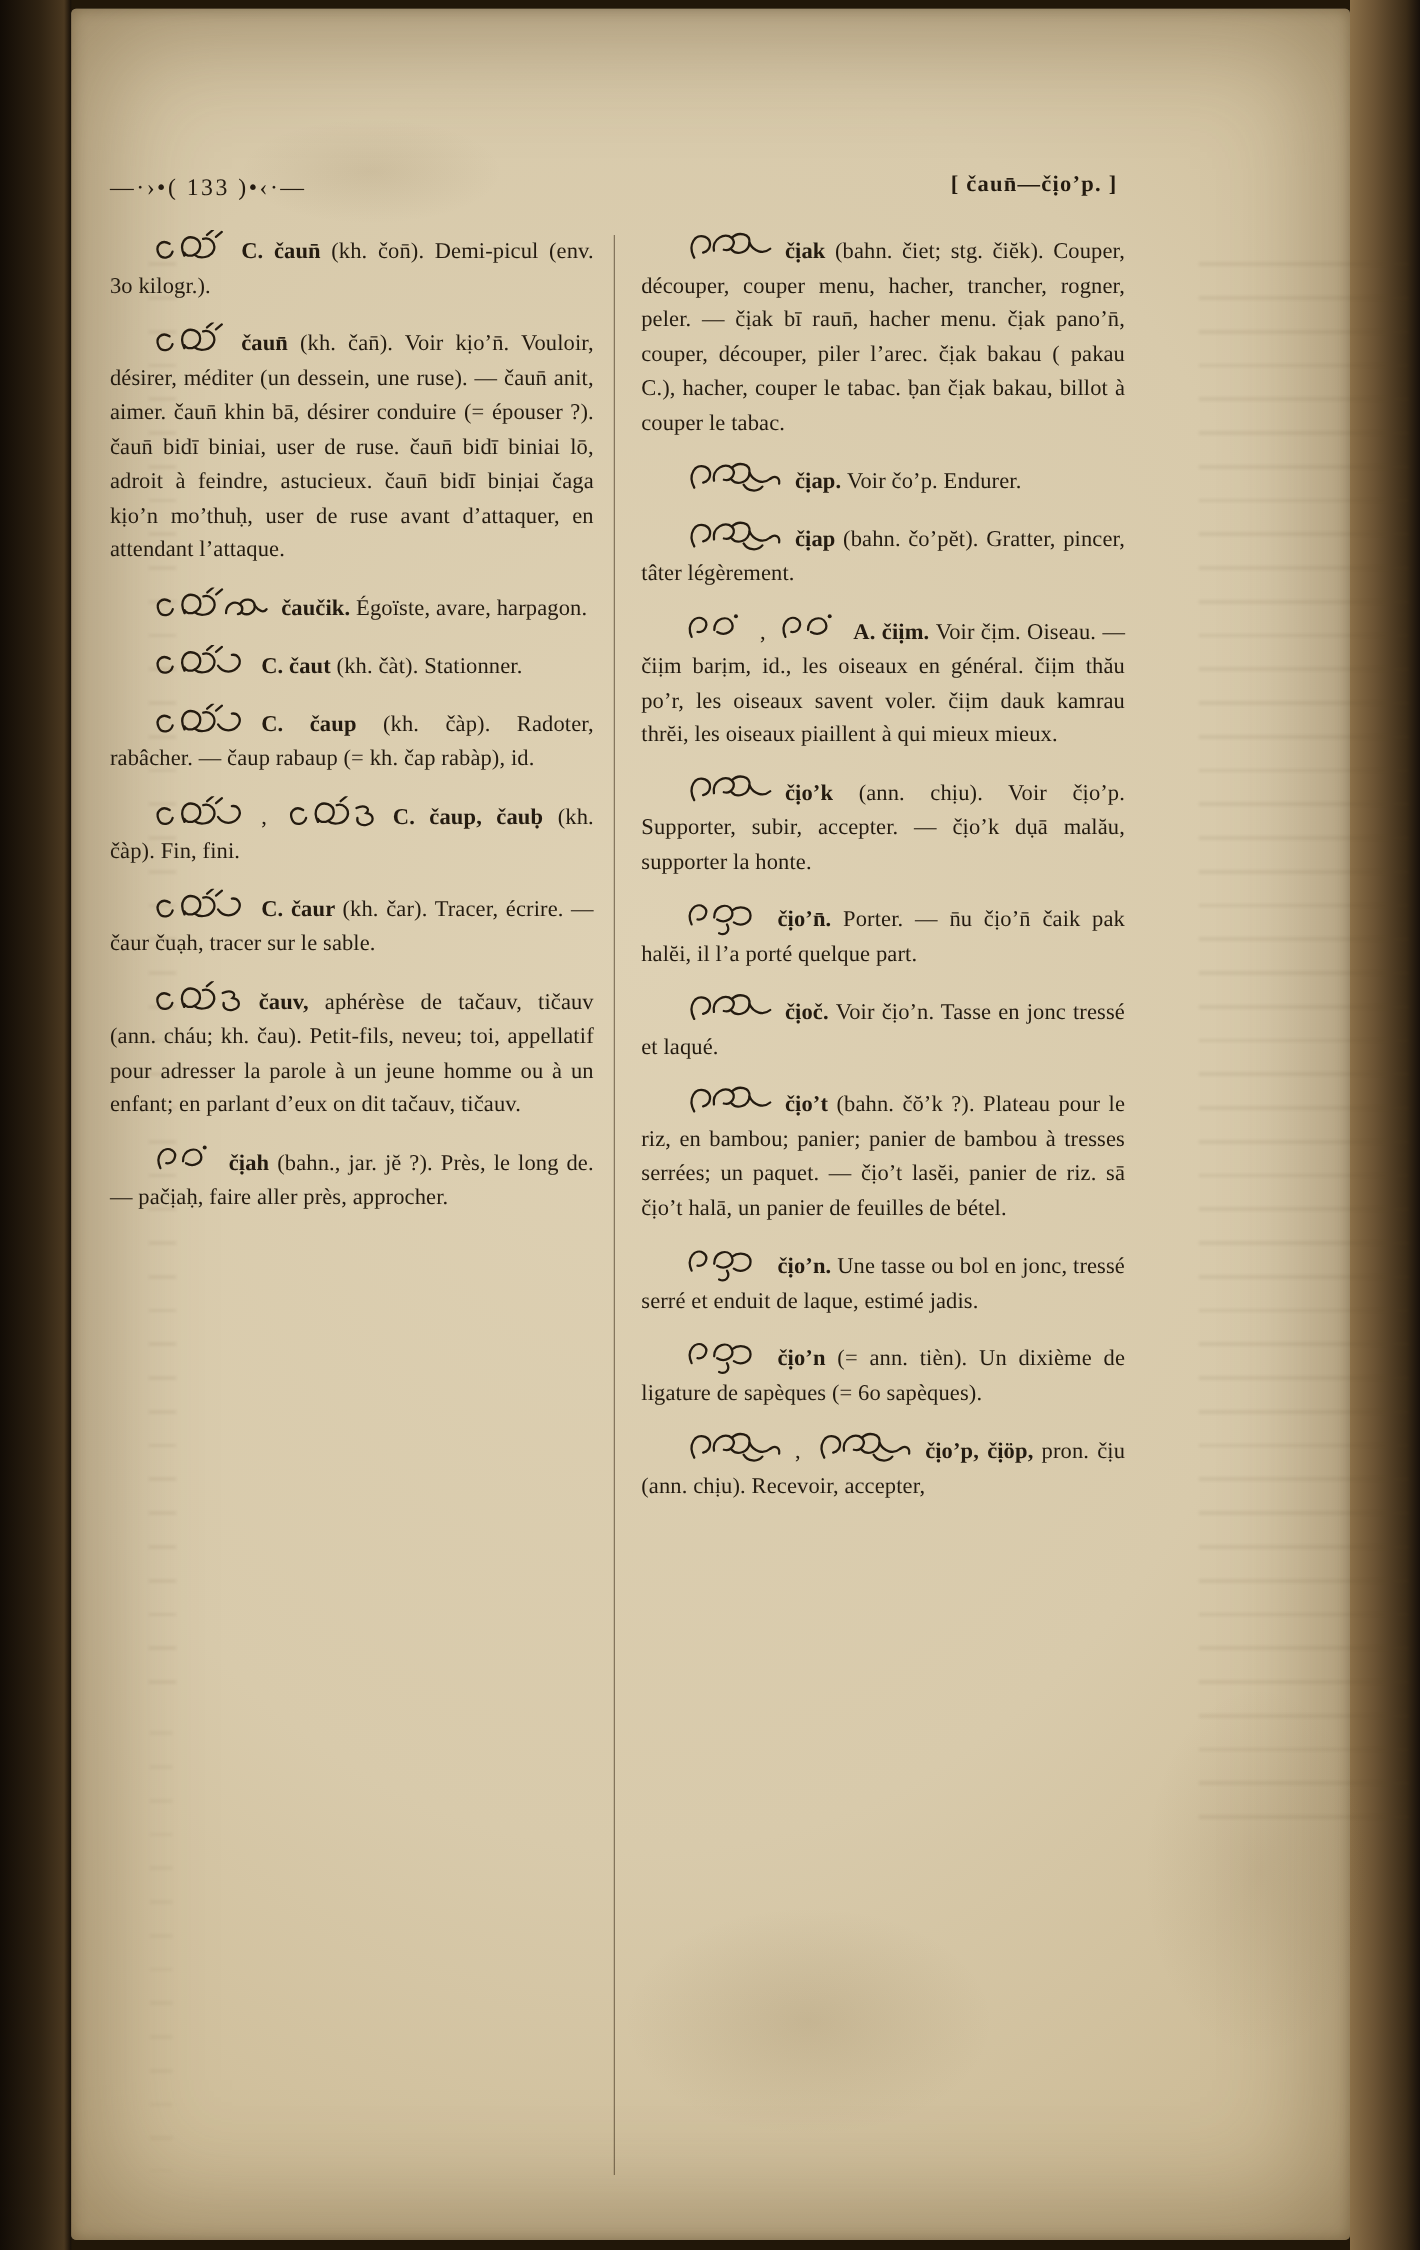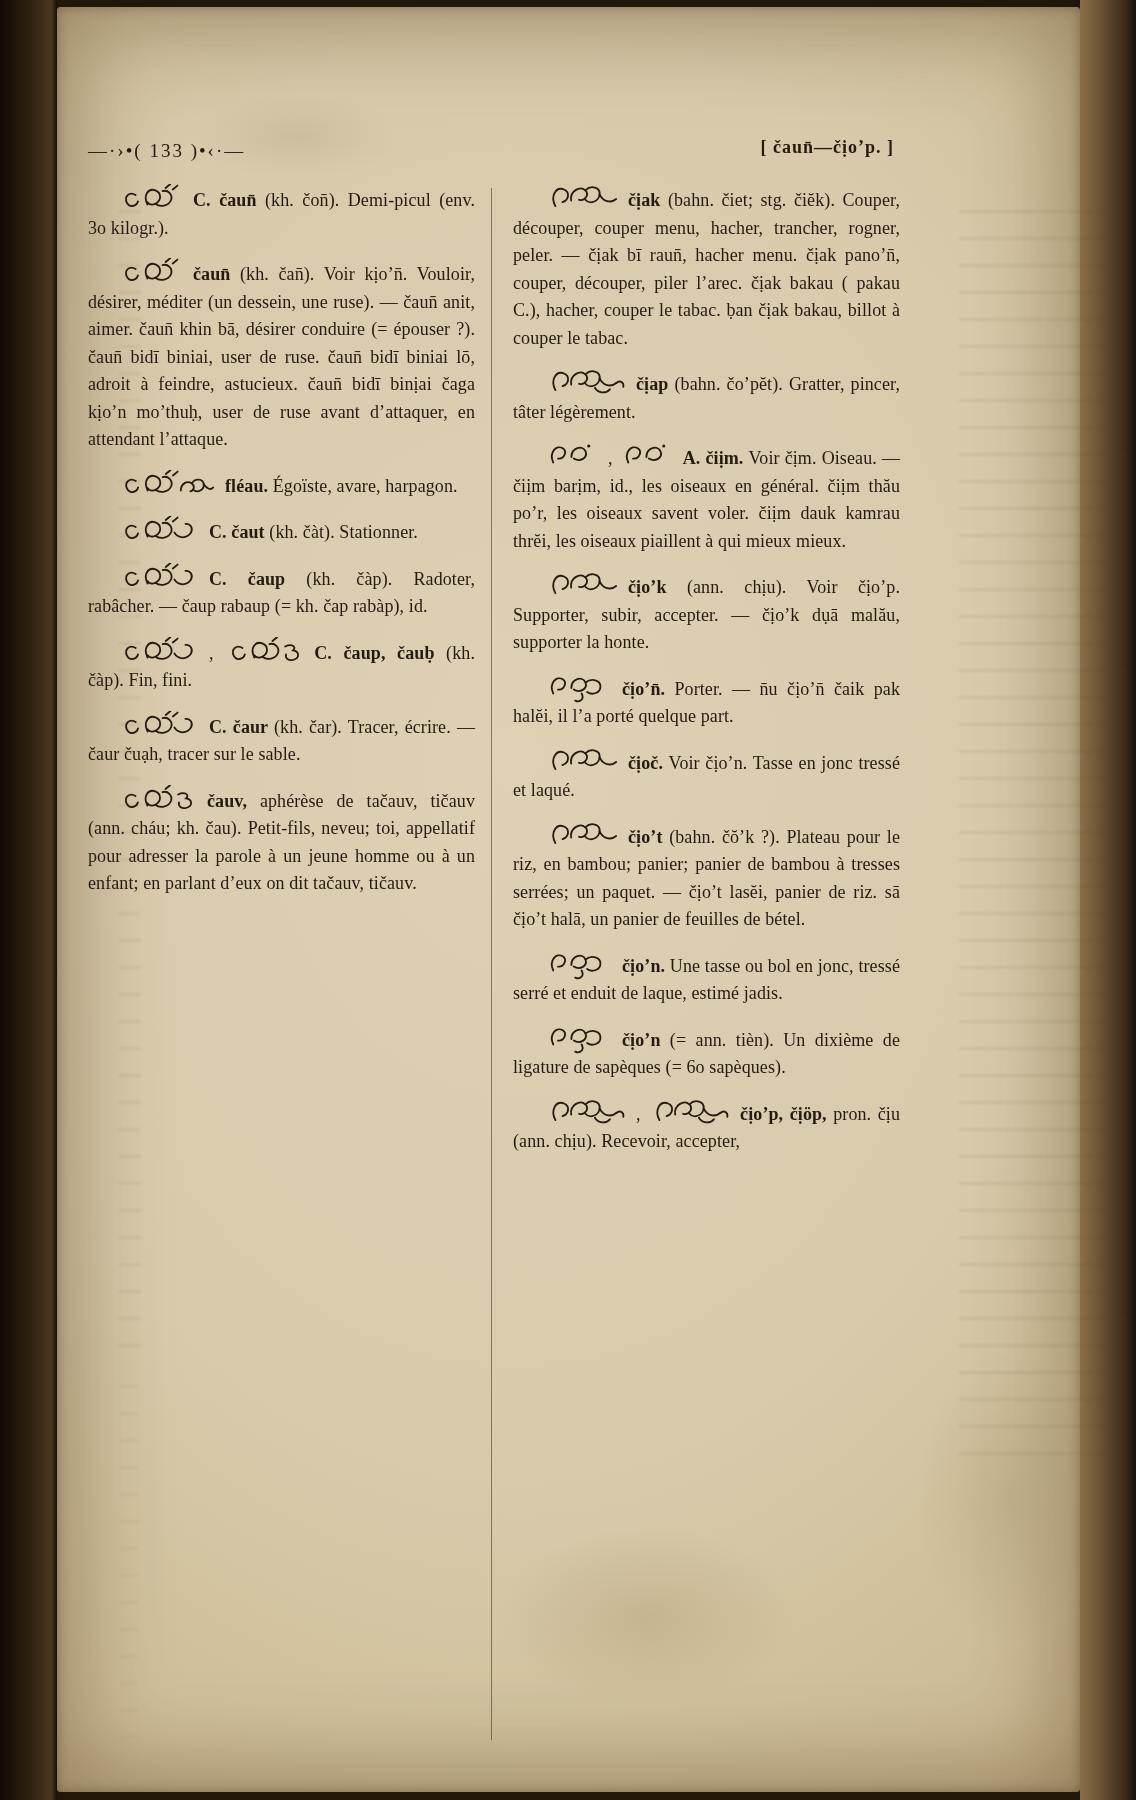--- a/index.html
+++ b/index.html
@@ -151,43 +151,49 @@
   <div class="columns">
     <div class="col" id="col-left">
         <p class="entry"><svg class="cham" viewBox="0 0 78 38" style="width: 62px;">
             <use href="#cham-A" xlink:href="#cham-A"></use>
           </svg><b>C. čaun̄ </b><span>(kh. čon̄). Demi-picul (env. 3o kilogr.).</span></p>
         <p class="entry"><svg class="cham" viewBox="0 0 78 38" style="width: 62px;">
             <use href="#cham-A" xlink:href="#cham-A"></use>
           </svg><b>čaun̄ </b><span>(kh. čan̄). Voir kịo’n̄. Vouloir, désirer, méditer (un dessein, une ruse). — čaun̄ anit, aimer. čaun̄ khin bā, désirer conduire (= épouser ?). čaun̄ bidī biniai, user de ruse. čaun̄ bidī biniai lō, adroit à feindre, astucieux. čaun̄ bidī binịai čaga kịo’n mo’thuḥ, user de ruse avant d’attaquer, en attendant l’attaque.</span></p>
         <p class="entry"><svg class="cham" viewBox="0 0 118 38" style="width: 94px;">
             <use href="#cham-A2" xlink:href="#cham-A2"></use>
-          </svg><b>fléau. </b><span>Égoïste, avare, harpagon.</span></p>
+          </svg><b>čaučik. </b><span>Égoïste, avare, harpagon.</span></p>
         <p class="entry"><svg class="cham" viewBox="0 0 98 38" style="width: 78px;">
             <use href="#cham-A3" xlink:href="#cham-A3"></use>
           </svg><b>C. čaut </b><span>(kh. čàt). Stationner.</span></p>
         <p class="entry"><svg class="cham" viewBox="0 0 98 38" style="width: 78px;">
             <use href="#cham-A3" xlink:href="#cham-A3"></use>
           </svg><b>C. čaup </b><span>(kh. čàp). Radoter, rabâcher. — čaup rabaup (= kh. čap rabàp), id.</span></p>
         <p class="entry"><svg class="cham" viewBox="0 0 98 38" style="width: 78px;">
             <use href="#cham-A3" xlink:href="#cham-A3"></use>
           </svg><span class="glyph-sep">, </span><svg class="cham" viewBox="0 0 96 38" style="width: 76px;">
             <use href="#cham-A4" xlink:href="#cham-A4"></use>
           </svg><b>C. čaup, čauḅ </b><span>(kh. čàp). Fin, fini.</span></p>
         <p class="entry"><svg class="cham" viewBox="0 0 98 38" style="width: 78px;">
             <use href="#cham-A3" xlink:href="#cham-A3"></use>
           </svg><b>C. čaur </b><span>(kh. čar). Tracer, écrire. — čaur čuạh, tracer sur le sable.</span></p>
         <p class="entry"><svg class="cham" viewBox="0 0 96 38" style="width: 76px;">
             <use href="#cham-A4" xlink:href="#cham-A4"></use>
           </svg><b>čauv, </b><span>aphérèse de tačauv, tičauv (ann. cháu; kh. čau). Petit-fils, neveu; toi, appellatif pour adresser la parole à un jeune homme ou à un enfant; en parlant d’eux on dit tačauv, tičauv.</span></p>
+        <p class="entry"><svg class="cham" viewBox="0 0 66 38" style="width: 52px;">
+            <use href="#cham-B3" xlink:href="#cham-B3"></use>
+          </svg><b>čịah </b><span>(bahn., jar. jĕ ?). Près, le long de. — pačịaḥ, faire aller près, approcher.</span></p>
       </div>
     <div class="col" id="col-right">
         <p class="entry"><svg class="cham" viewBox="0 0 90 38" style="width: 72px;">
             <use href="#cham-B" xlink:href="#cham-B"></use>
           </svg><b>čịak </b><span>(bahn. čiet; stg. čiĕk). Couper, découper, couper menu, hacher, trancher, rogner, peler. — čịak bī raun̄, hacher menu. čịak pano’n̄, couper, découper, piler l’arec. čịak bakau ( pakau C.), hacher, couper le tabac. ḅan čịak bakau, billot à couper le tabac.</span></p>
+        <p class="entry"><svg class="cham" viewBox="0 0 100 38" style="width: 80px;">
+            <use href="#cham-B2" xlink:href="#cham-B2"></use>
+          </svg><b>čịap. </b><span>Voir čo’p. Endurer.</span></p>
         <p class="entry"><svg class="cham" viewBox="0 0 100 38" style="width: 80px;">
             <use href="#cham-B2" xlink:href="#cham-B2"></use>
           </svg><b>čịap </b><span>(bahn. čo’pĕt). Gratter, pincer, tâter légèrement.</span></p>
         <p class="entry"><svg class="cham" viewBox="0 0 66 38" style="width: 52px;">
             <use href="#cham-B3" xlink:href="#cham-B3"></use>
           </svg><span class="glyph-sep">, </span><svg class="cham" viewBox="0 0 66 38" style="width: 52px;">
             <use href="#cham-B3" xlink:href="#cham-B3"></use>
           </svg><b>A. čiịm. </b><span>Voir čịm. Oiseau. — čiịm barịm, id., les oiseaux en général. čiịm thău po’r, les oiseaux savent voler. čiịm dauk kamrau thrĕi, les oiseaux piaillent à qui mieux mieux.</span></p>
         <p class="entry"><svg class="cham" viewBox="0 0 90 38" style="width: 72px;">
             <use href="#cham-B" xlink:href="#cham-B"></use>

